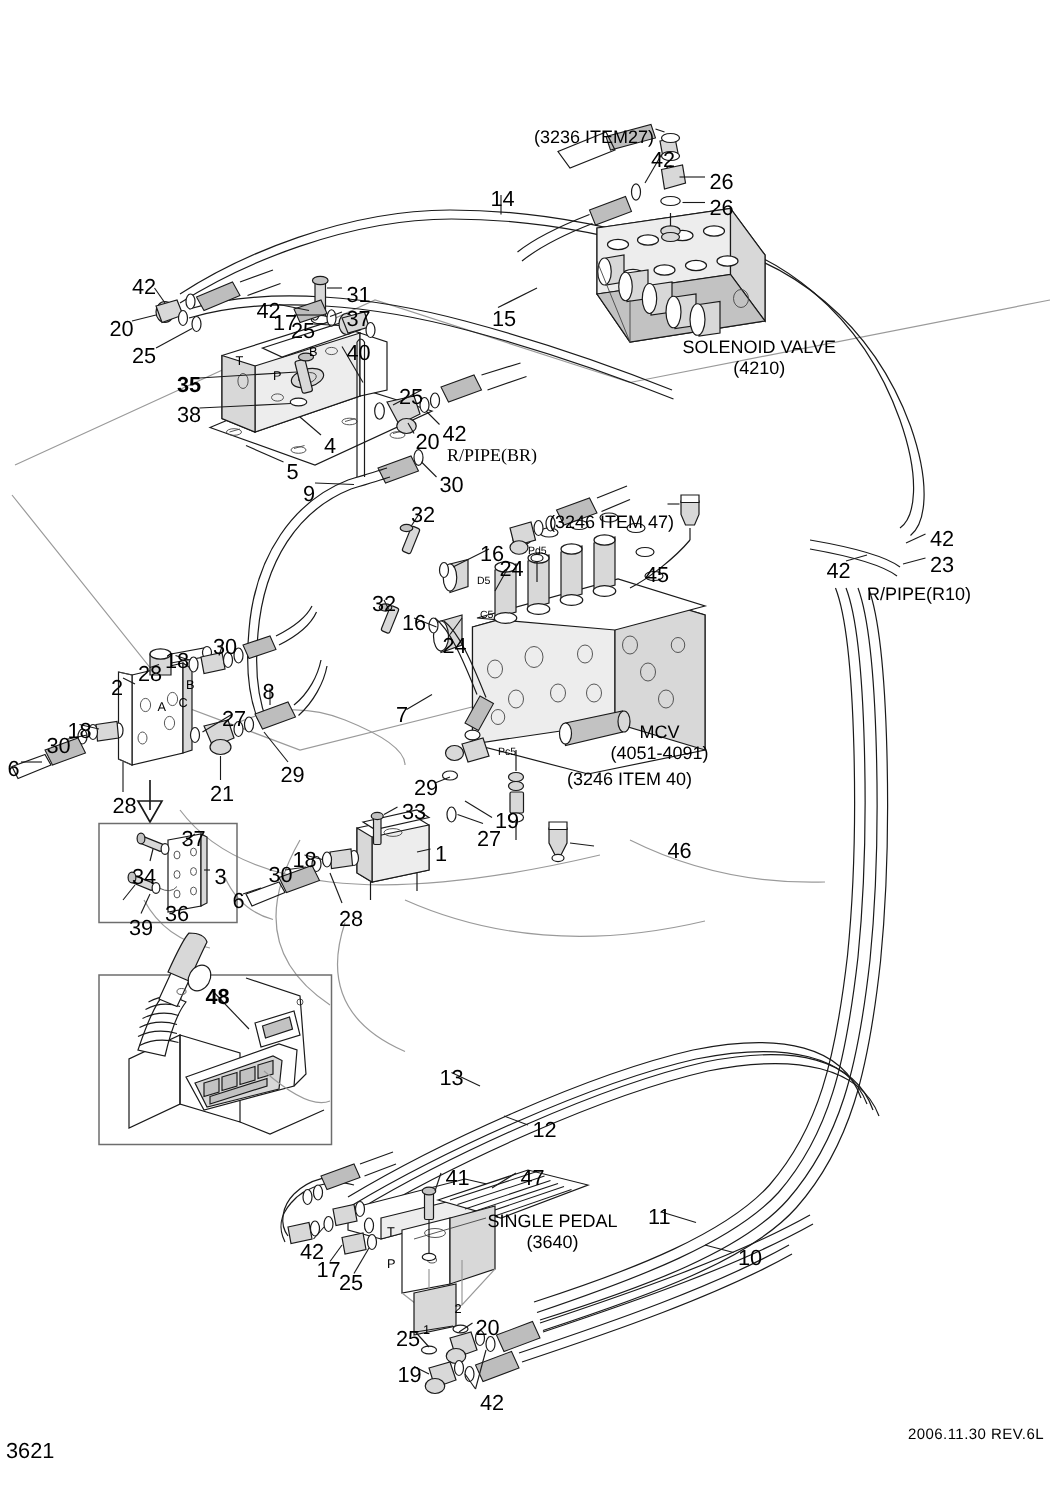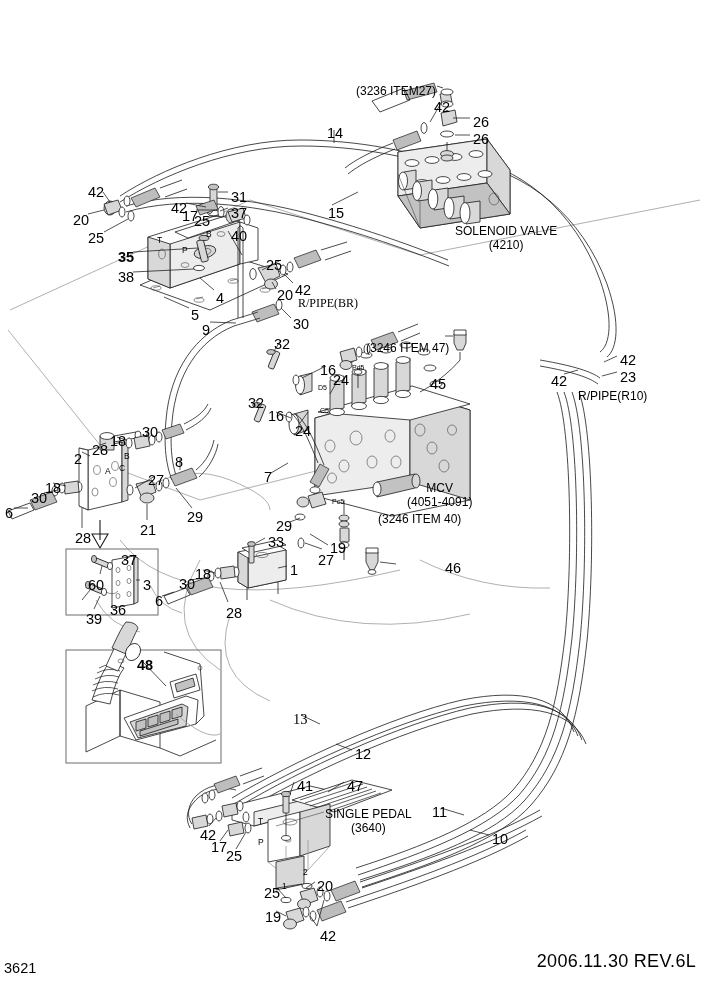--- a/index.html
+++ b/index.html
@@ -3,21 +3,21 @@
 <meta charset="utf-8">
 <title>Double Acting Main Piping Kit</title>
 <style>
   html,body{margin:0;padding:0;background:#ffffff;}
   body{width:702px;height:992px;position:relative;overflow:hidden;
        font-family:"Liberation Sans",sans-serif;color:#000;}
   #sheet{position:absolute;inset:0;width:702px;height:992px;}
   .title{position:absolute;left:0;top:2px;width:702px;text-align:center;
          font-size:18.5px;letter-spacing:.2px;font-weight:400;}
   .foot-left{position:absolute;left:4px;top:960px;font-size:14.5px;}
-  .foot-right{position:absolute;right:6px;top:951px;font-size:18px;letter-spacing:.3px;}
+  .foot-right{position:absolute;right:6px;top:951px;font-size:10px;letter-spacing:.3px;}
   .cal{position:absolute;font-size:14.5px;line-height:1;white-space:nowrap;}
   .grp{position:absolute;font-size:12px;line-height:1.15;white-space:nowrap;}
   .grp.c{text-align:center;}
   .port{position:absolute;font-size:7px;line-height:1;white-space:nowrap;}
   .pl{position:absolute;font-size:8.5px;line-height:1;white-space:nowrap;}
   svg{position:absolute;left:0;top:0;overflow:visible;}
   .ln{fill:none;stroke:#1a1a1a;stroke-width:.8;}
   .ln2{fill:none;stroke:#1a1a1a;stroke-width:1.1;}
   .thin{fill:none;stroke:#444;stroke-width:.6;}
   .lead{fill:none;stroke:#1a1a1a;stroke-width:.75;}
@@ -637,37 +637,37 @@
       <div class="cal" style="left: 142px; top: 425px;">30</div>
       <div class="cal" style="left: 45px; top: 481px;">18</div>
       <div class="cal" style="left: 31px; top: 491px;">30</div>
       <div class="cal" style="left: 5px; top: 506px;">6</div>
       <div class="cal" style="left: 75px; top: 531px;">28</div>
       <div class="cal" style="left: 140px; top: 523px;">21</div>
       <div class="cal" style="left: 148px; top: 473px;">27</div>
       <div class="cal" style="left: 175px; top: 455px;">8</div>
       <div class="cal" style="left: 187px; top: 510px;">29</div>
       <div class="cal" style="left: 121px; top: 553px;">37</div>
-      <div class="cal" style="left: 88px; top: 578px;">60</div>
+      <div class="cal" style="left: 88px; top: 578px;">34</div>
       <div class="cal" style="left: 143px; top: 578px;">3</div>
       <div class="cal" style="left: 72px; top: 603px; margin-left: 38px;">36</div>
       <div class="cal" style="left: 86px; top: 612px;">39</div>
       <div class="cal" style="left: 155px; top: 594px;">6</div>
       <div class="cal" style="left: 179px; top: 577px;">30</div>
       <div class="cal" style="left: 195px; top: 567px;">18</div>
       <div class="cal" style="left: 226px; top: 606px;">28</div>
       <div class="cal" style="left: 264px; top: 470px;">7</div>
       <div class="cal" style="left: 276px; top: 519px;">29</div>
       <div class="cal" style="left: 268px; top: 535px;">33</div>
       <div class="cal" style="left: 290px; top: 563px;">1</div>
       <div class="cal" style="left: 330px; top: 541px;">19</div>
       <div class="cal" style="left: 318px; top: 553px;">27</div>
       <div class="cal" style="left: 399px; top: 561px; margin-left: 46px;">46</div>
       <div class="cal" style="left: 137px; top: 658px; font-weight: bold;">48</div>
-      <div class="cal" style="left: 293px; top: 712px; font-family: Liberation Serif, serif;">13</div>
+      <div class="cal" style="left: 293px; top: 712px;">13</div>
       <div class="cal" style="left: 355px; top: 747px;">12</div>
       <div class="cal" style="left: 432px; top: 805px;">11</div>
       <div class="cal" style="left: 492px; top: 832px;">10</div>
       <div class="cal" style="left: 297px; top: 779px;">41</div>
       <div class="cal" style="left: 347px; top: 779px;">47</div>
       <div class="cal" style="left: 200px; top: 828px;">42</div>
       <div class="cal" style="left: 211px; top: 840px;">17</div>
       <div class="cal" style="left: 226px; top: 849px;">25</div>
       <div class="cal" style="left: 264px; top: 886px;">25</div>
       <div class="cal" style="left: 317px; top: 879px;">20</div>

